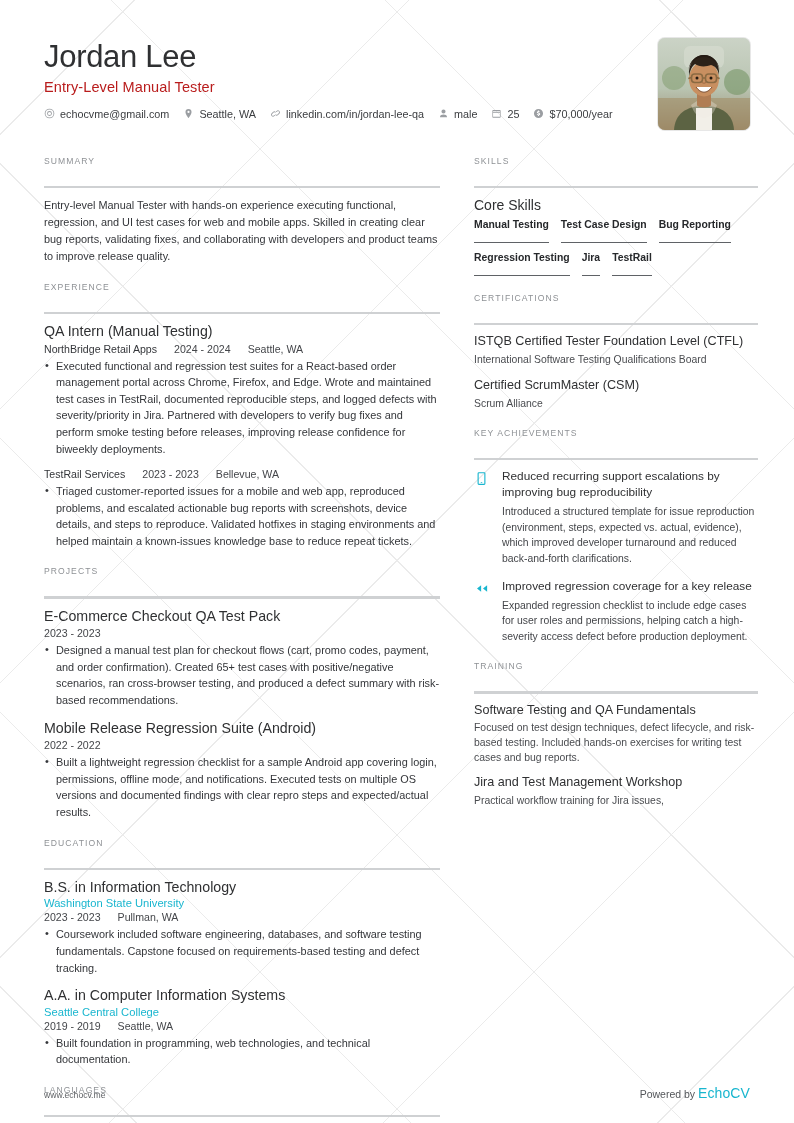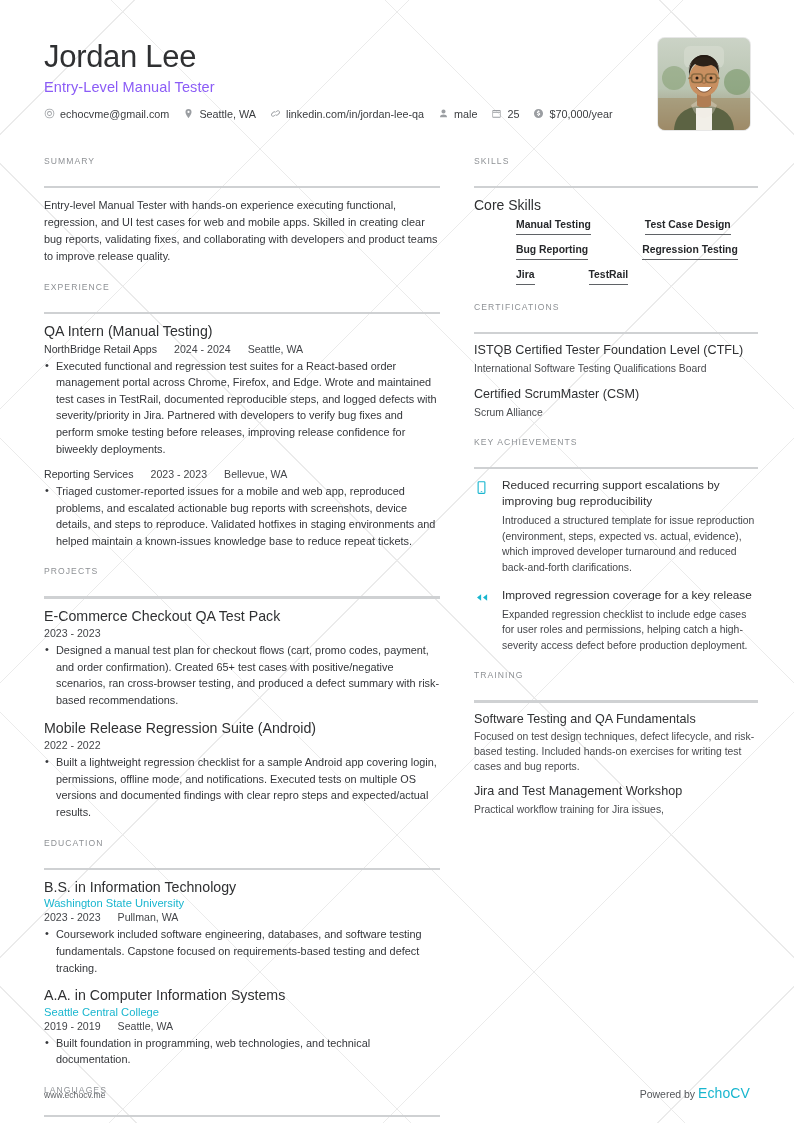--- a/index.html
+++ b/index.html
@@ -36,21 +36,21 @@
   .name {
     font-size: 31px;
     font-weight: 400;
     letter-spacing: -0.3px;
     color: #2f3032;
     line-height: 1.12;
   }
   .title {
     margin-top: 4px;
     font-size: 14.5px;
-    color: #8b5cf6;
+    color: #b91c1c;
     font-weight: 400;
     letter-spacing: .1px;
   }
   .contacts {
     margin-top: 13px;
     display: flex;
     align-items: center;
     flex-wrap: wrap;
     gap: 2px 14px;
     font-size: 10.8px;
@@ -112,23 +112,22 @@
   }
 
   
   .skills-group-name { font-size: 14px; color: #2f3032; margin-bottom: 6px; }
   .skill-tags { display: flex; flex-wrap: wrap; gap: 9px 12px; }
   .skill-tag {
     font-size: 10.4px;
     font-weight: bold;
     color: #26282b;
     border-bottom: 1.4px solid #5f6266;
-    padding-bottom: 4px;
+    padding-bottom: 12px;
     white-space: nowrap;
-    margin-left: 42px;
   }
 
   
   .cert { margin-bottom: 10px; }
   .cert:last-child { margin-bottom: 0; }
   .cert-name { font-size: 12.6px; color: #2f3032; line-height: 1.26; }
   .cert-org { font-size: 10.4px; color: #4a4c50; margin-top: 3px; line-height: 1.4; }
 
   
   .ach { display: flex; gap: 11px; margin-bottom: 12px; }
@@ -292,21 +291,21 @@
               <span class="dates">2024 - 2024</span>
               <span class="loc">Seattle, WA</span>
             </div>
             <ul class="bullets">
               <li>Executed functional and regression test suites for a React-based order management portal across Chrome, Firefox, and Edge. Wrote and maintained test cases in TestRail, documented reproducible steps, and logged defects with severity/priority in Jira. Partnered with developers to verify bug fixes and perform smoke testing before releases, improving release confidence for biweekly deployments.</li>
             </ul>
           </div>
 
           <div class="entry">
             <div class="e-meta">
-              <span class="org">Reporting Services</span>
+              <span class="org">TestRail Services</span>
               <span class="dates">2023 - 2023</span>
               <span class="loc">Bellevue, WA</span>
             </div>
             <ul class="bullets">
               <li>Triaged customer-reported issues for a mobile and web app, reproduced problems, and escalated actionable bug reports with screenshots, device details, and steps to reproduce. Validated hotfixes in staging environments and helped maintain a known-issues knowledge base to reduce repeat tickets.</li>
             </ul>
           </div>
         </div>
 
         <div class="section">

